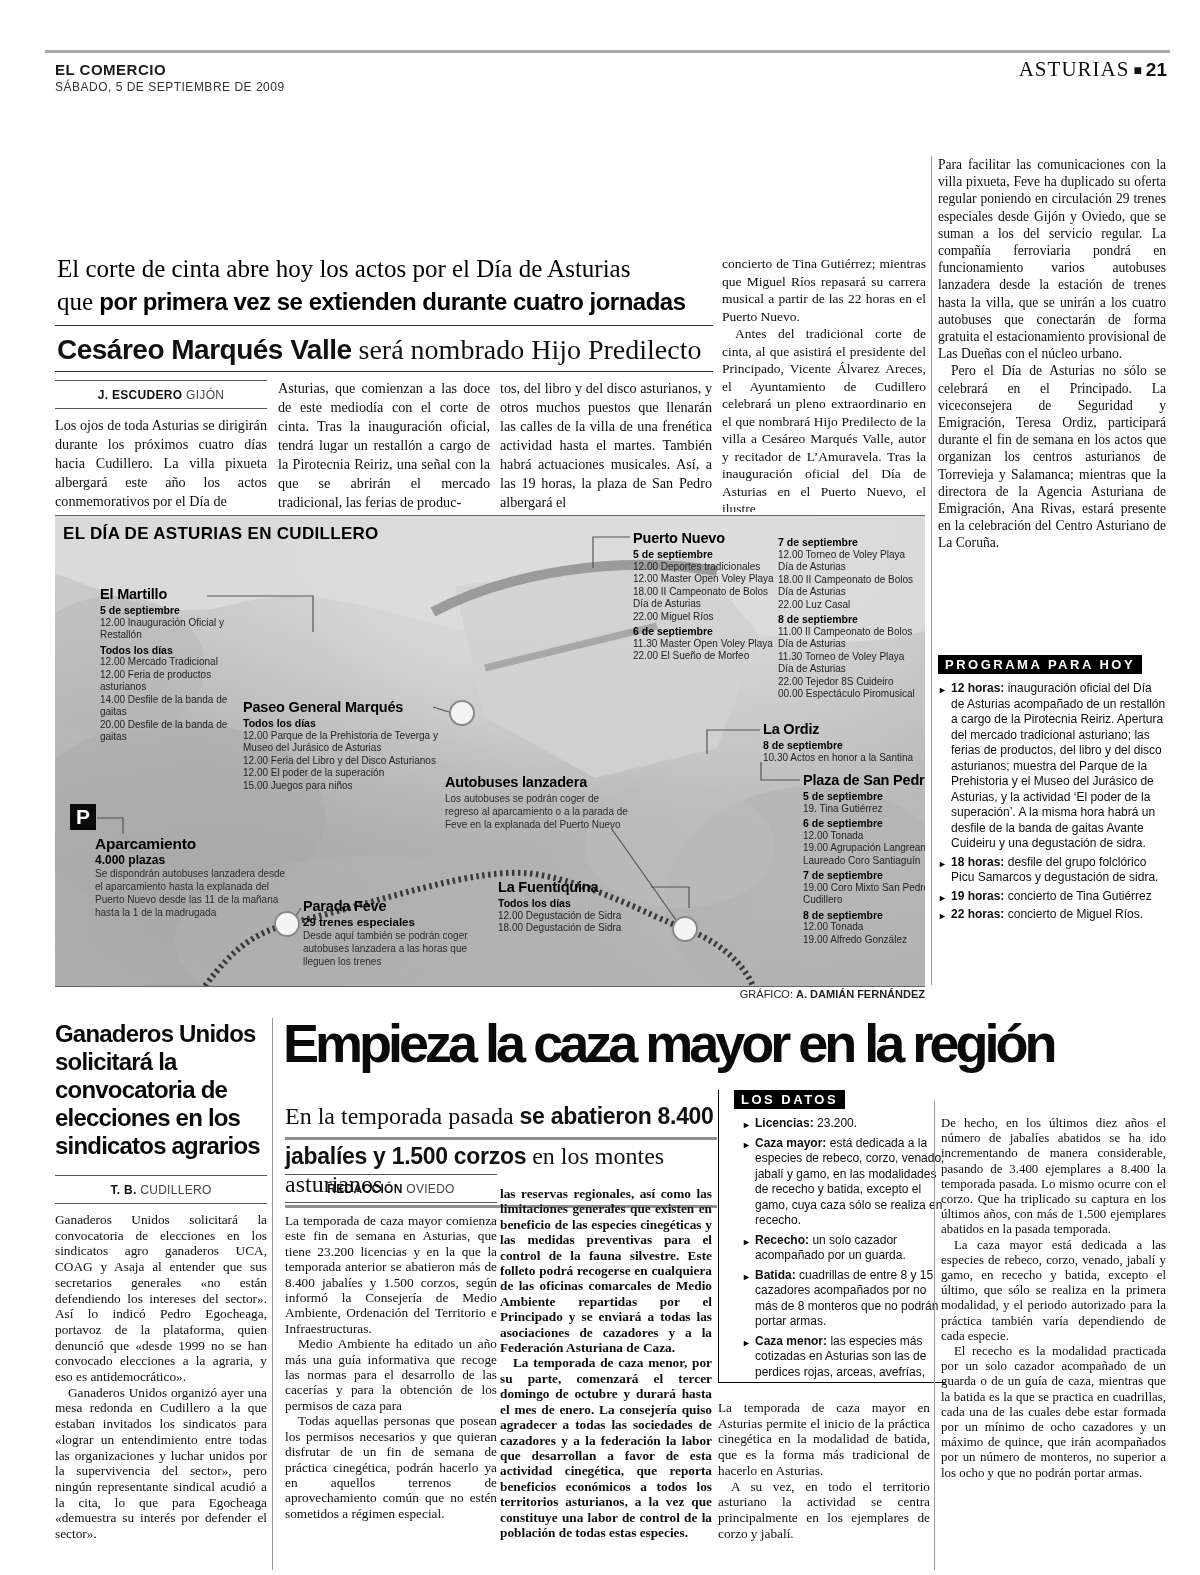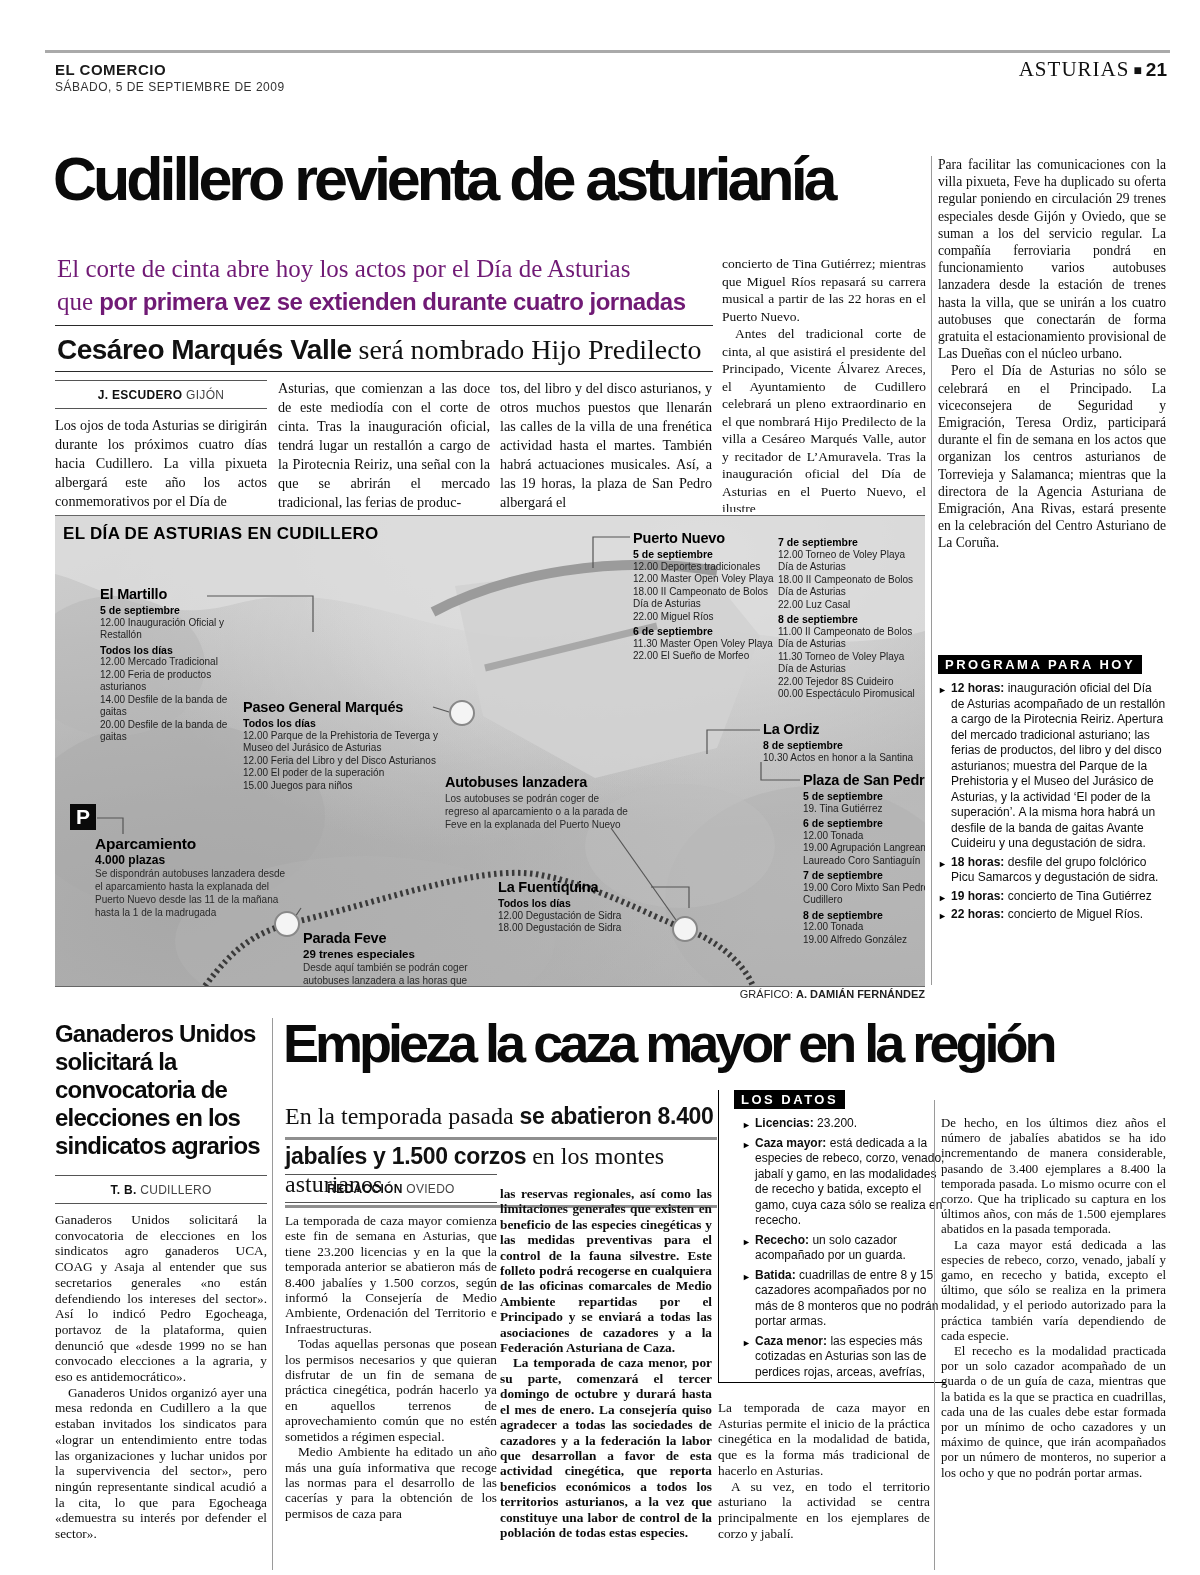--- a/index.html
+++ b/index.html
@@ -8,21 +8,21 @@
   .abs{position:absolute;}
   
   .top-rule{position:absolute;left:45px;right:30px;top:50px;height:3px;background:#aaa;}
   .paper{font-weight:bold;font-size:15px;letter-spacing:.5px;color:#1a1a1a;}
   .pdate{font-size:12px;letter-spacing:.5px;color:#333;margin-top:2px;}
   .sechead{font-family:"Liberation Serif",serif;font-size:21px;letter-spacing:1px;color:#111;}
   .secsq{font-size:14px;position:relative;top:-1px;margin:0 4px;}
   .secpage{font-family:"Liberation Sans",sans-serif;font-weight:bold;font-size:19px;}
   
   .h1{font-weight:bold;line-height:1.02;letter-spacing:-4px;color:#0a0a0a;}
-  .deckline{font-family:"Liberation Serif",serif;font-size:25px;line-height:33px;color:#701a75;}
+  .deckline{font-family:"Liberation Serif",serif;font-size:25px;line-height:33px;color:#000000;}
   .deckline .db{font-family:"Liberation Sans",sans-serif;font-weight:bold;font-size:24px;letter-spacing:-.5px;}
   .rule{background:#2a2a2a;height:1px;}
   .deck2{font-size:28px;}
   .deck2 .b{font-weight:bold;letter-spacing:-.5px;}
   .deck2 .s{font-family:"Liberation Serif",serif;}
   .byl{border-top:1px solid #555;border-bottom:1px solid #555;text-align:center;
        font-size:12px;padding:7px 0 6px;letter-spacing:.3px;}
   .byl b{font-weight:bold;}
   .byl span{color:#444;}
   
@@ -78,21 +78,20 @@
 
   <div class="top-rule"></div>
   <div class="abs" style="left:55px;top:61px;">
     <div class="paper">EL COMERCIO</div>
     <div class="pdate">SÁBADO, 5 DE SEPTIEMBRE DE 2009</div>
   </div>
   <div class="abs" style="right:33px;top:57px;">
     <span class="sechead">ASTURIAS</span><span class="secsq">■</span><span class="secpage">21</span>
   </div>
 
-  <div class="abs h1" style="left:53px;top:148px;width:885px;font-size:61px;">Cudillero revienta de asturianía</div>
 
   <div class="abs" style="left:57px;top:252px;width:660px;">
     <div class="deckline">El corte de cinta abre hoy los actos por el Día de Asturias</div>
     <div class="deckline"><span class="dn">que </span><span class="db">por primera vez se extienden durante cuatro jornadas</span></div>
   </div>
   <div class="abs rule" style="left:55px;top:325px;width:658px;"></div>
   <div class="abs deck2" style="left:57px;top:334px;width:658px;">
     <span class="b">Cesáreo Marqués Valle</span><span class="s"> será nombrado Hijo Predilecto</span>
   </div>
   <div class="abs rule" style="left:55px;top:371px;width:658px;"></div>
@@ -175,21 +174,21 @@
     </div>
 
     <div class="p-icon" style="left:15px;top:288px;"><span>P</span></div>
 
     <div class="msec" style="left:40px;top:320px;width:198px;">
       <div class="mtit" style="font-size:15.5px;">Aparcamiento</div>
       <div class="ml b" style="font-size:12px;">4.000 plazas</div>
       <div class="mdesc">Se dispondrán autobuses lanzadera desde el aparcamiento hasta la explanada del Puerto Nuevo desde las 11 de la mañana hasta la 1 de la madrugada</div>
     </div>
 
-    <div class="msec" style="left:248px;top:382px;width:172px;margin-top:32px;">
+    <div class="msec" style="left:248px;top:382px;width:172px;">
       <div class="mtit">Parada Feve</div>
       <div class="ml b" style="font-size:11.5px;">29 trenes especiales</div>
       <div class="mdesc">Desde aquí también se podrán coger autobuses lanzadera a las horas que lleguen los trenes</div>
     </div>
 
     <div class="msec" style="left:390px;top:258px;width:188px;">
       <div class="mtit">Autobuses lanzadera</div>
       <div class="mdesc">Los autobuses se podrán coger de regreso al aparcamiento o a la parada de Feve en la explanada del Puerto Nuevo</div>
     </div>
 
@@ -289,22 +288,22 @@
     </div>
   </div>
 
   <div class="abs byl" style="left:285px;top:1174px;width:212px;">
     <b>REDACCIÓN</b>
     <span>OVIEDO</span>
   </div>
 
   <div class="abs bt bt--c1" style="left:285px;top:1213px;width:212px;height:362px;">
     <p>La temporada de caza mayor comienza este fin de semana en Asturias, que tiene 23.200 licencias y en la que la temporada anterior se abatieron más de 8.400 jabalíes y 1.500 corzos, según informó la Consejería de Medio Ambiente, Ordenación del Territorio e Infraestructuras.</p>
+    <p>Medio Ambiente ha editado un año más una guía informativa que recoge las normas para el desarrollo de las cacerías y para la obtención de los permisos de caza para</p>
     <p>Todas aquellas personas que posean los permisos necesarios y que quieran disfrutar de un fin de semana de práctica cinegética, podrán hacerlo ya en aquellos terrenos de aprovechamiento común que no estén sometidos a régimen especial.</p>
-    <p>Medio Ambiente ha editado un año más una guía informativa que recoge las normas para el desarrollo de las cacerías y para la obtención de los permisos de caza para</p>
   </div>
   <div class="abs bt bt--c1" style="left:500px;top:1186px;width:212px;height:390px;font-weight:bold;">
     <p>las reservas regionales, así como las limitaciones generales que existen en beneficio de las especies cinegéticas y las medidas preventivas para el control de la fauna silvestre. Este folleto podrá recogerse en cualquiera de las oficinas comarcales de Medio Ambiente repartidas por el Principado y se enviará a todas las asociaciones de cazadores y a la Federación Asturiana de Caza.</p>
     <p>La temporada de caza menor, por su parte, comenzará el tercer domingo de octubre y durará hasta el mes de enero. La consejería quiso agradecer a todas las sociedades de cazadores y a la federación la labor que desarrollan a favor de esta actividad cinegética, que reporta beneficios económicos a todos los territorios asturianos, a la vez que constituye una labor de control de la población de todas estas especies.</p>
   </div>
 
   <div class="datos">
     <div class="chip">LOS DATOS</div>
     <div class="pitem" style="margin-top:7px;">
       <span class="tri">►</span><b>Licencias:</b> <span>23.200.</span>

